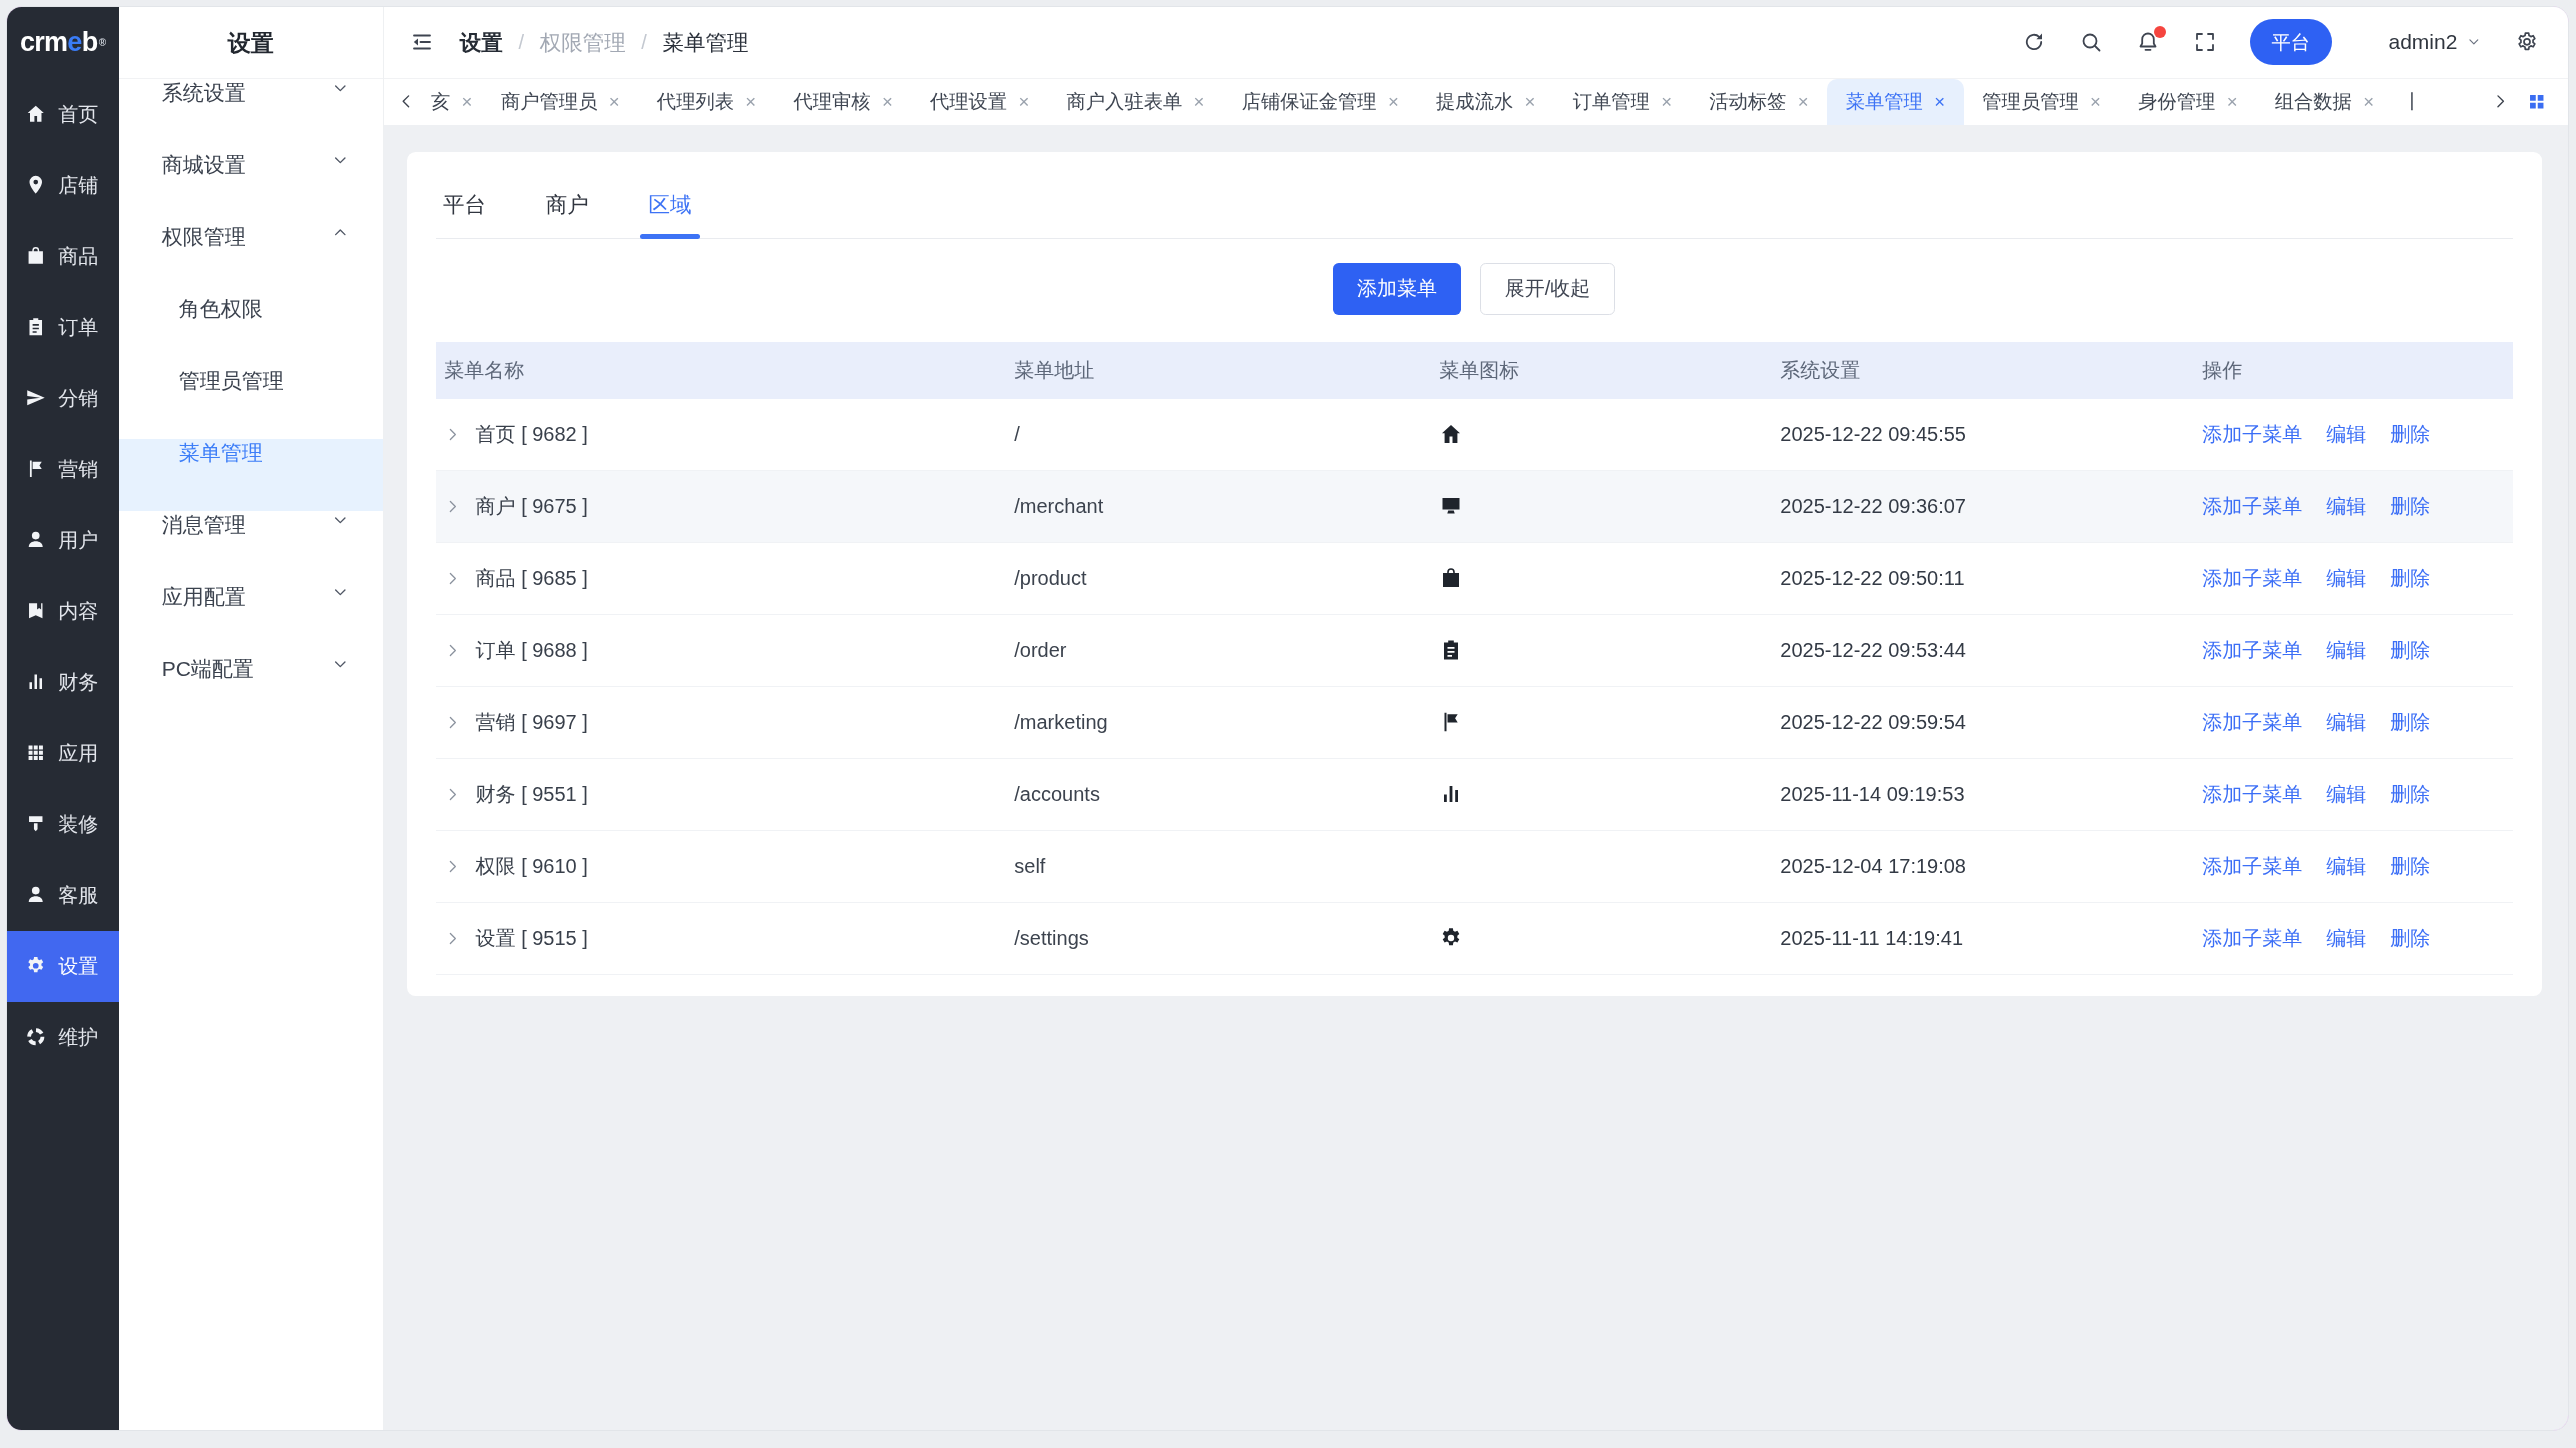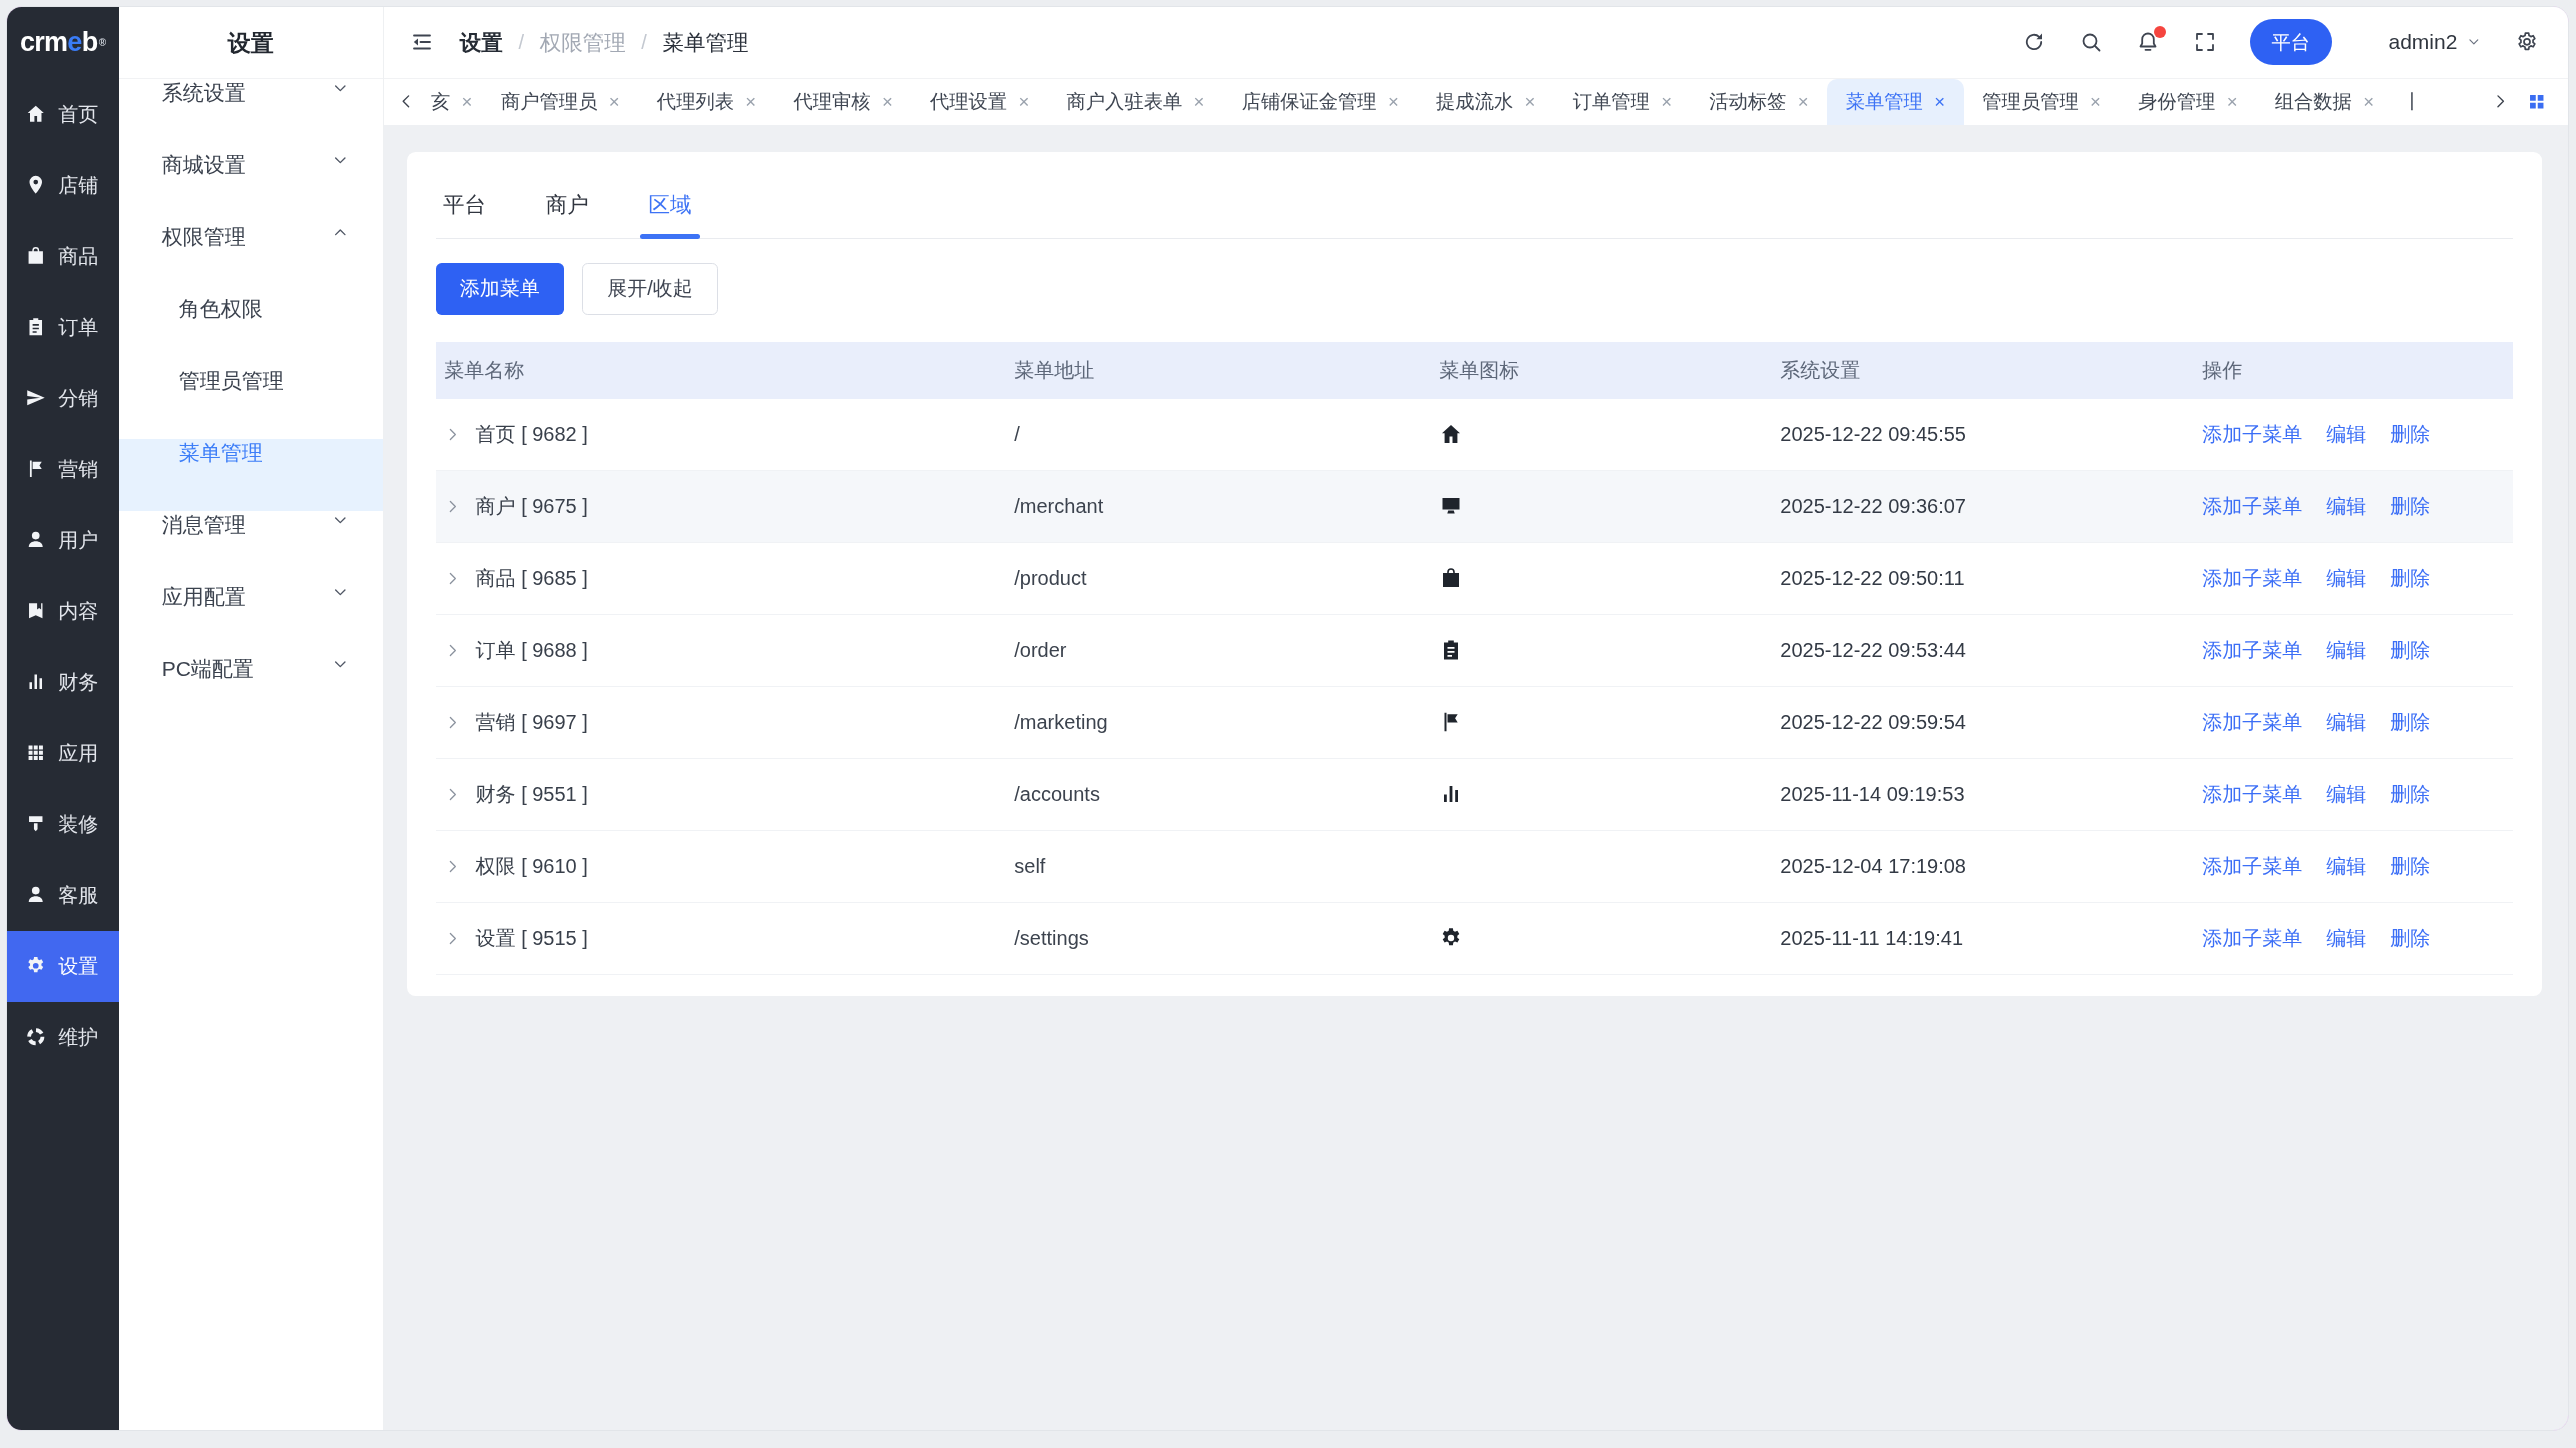--- a/index.html
+++ b/index.html
@@ -66,21 +66,21 @@
 
   
   .content { flex:1; padding:27px 26px 0 23px; overflow:hidden; }
   .card { background:#fff; border-radius:8.6px; height:844px; padding:20px 29px 0 29px; }
 
   .ctabs { display:flex; gap:54px; border-bottom:1.4px solid #e9ebef; padding:10px 4.3px 0 4.3px; }
   .ctab { font-size:21.5px; color:#30353f; padding:8.6px 2.9px 18.6px 2.9px; position:relative; cursor:pointer; }
   .ctab.active { color:#3d73f5; }
   .ctab.active::after { content:""; position:absolute; left:50%; transform:translateX(-50%); bottom:-1.4px; width:60px; height:5px; border-radius:2.9px; background:#3d73f5; }
 
-  .btn-row { margin-top:24px; display:flex; gap:18.6px; }
+  .btn-row { margin-top:24px; display:flex; gap:18.6px;justify-content:center; }
   .btn { height:52px; display:flex; align-items:center; padding:0 24px; font-size:20px; border-radius:5.7px; cursor:pointer; }
   .btn-primary { background:#2e61f3; color:#fff; }
   .btn-plain { background:#fff; border:1.4px solid #dcdfe6; color:#3f4552; }
 
   .table { margin-top:27px; }
   .thead { display:flex; align-items:center; height:57px; background:#e9eefb; font-size:20px; color:#5d6779; padding-left:8.6px; }
   .thead div:nth-of-type(1) { width:570px; }
   .thead div:nth-of-type(2) { width:425px; }
   .thead div:nth-of-type(3) { width:341px; }
   .thead div:nth-of-type(4) { width:422px; }

